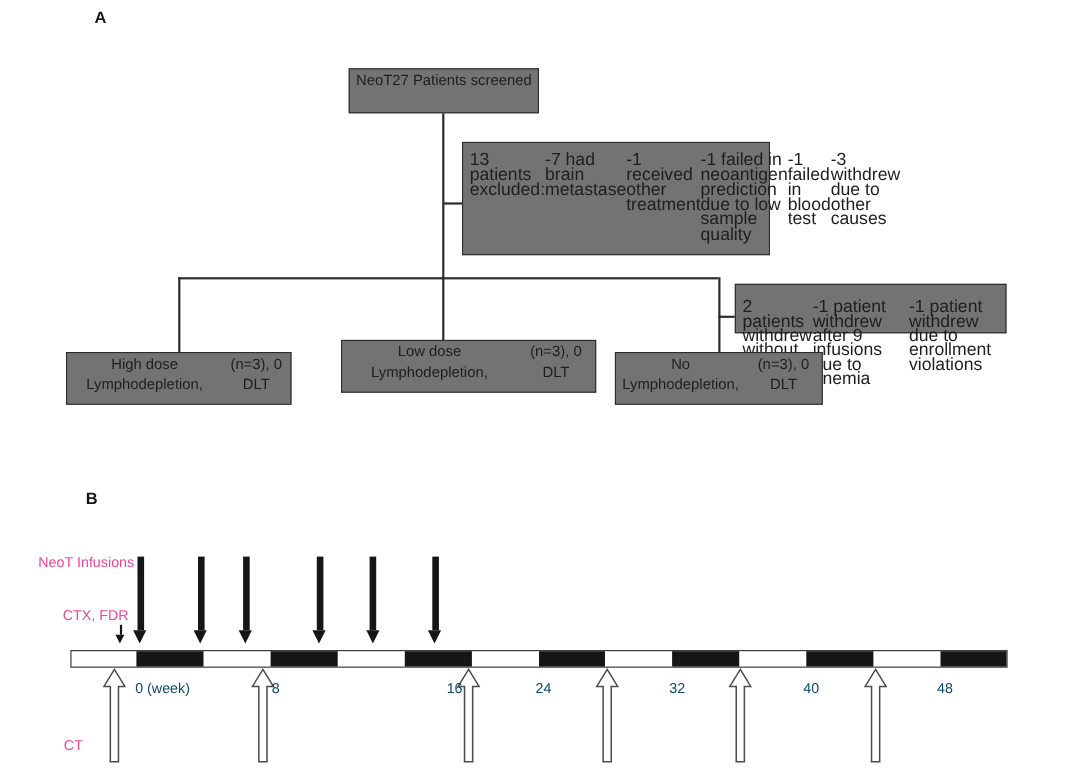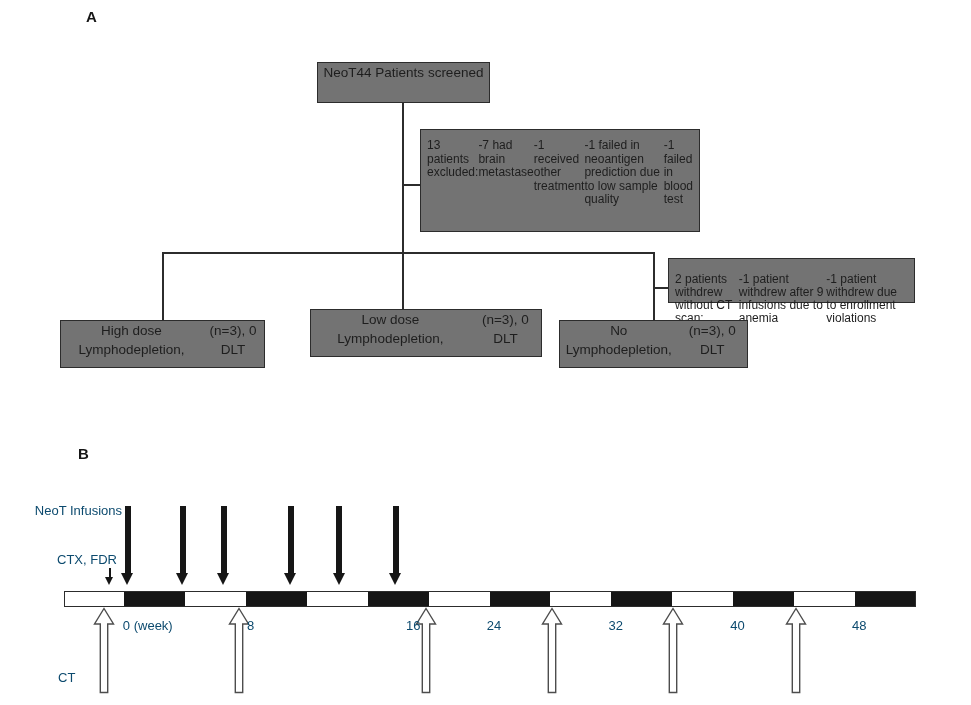--- a/index.html
+++ b/index.html
@@ -7,26 +7,26 @@
     position:relative;width:971px;height:705px;background:#ffffff;
     font-family:"Liberation Sans","DejaVu Sans",sans-serif;color:#1e1e1e;overflow:hidden;
   }
   .panel-label{position:absolute;font-size:15px;font-weight:bold;color:#161616;}
   .fbox{
     position:absolute;border:1.5px solid #2c2c2c;background:#737373;box-sizing:border-box;
     display:flex;flex-direction:row;justify-content:center;text-align:center;
     font-size:13.5px;line-height:19px;color:#1e1e1e;
   }
   .fbox.small{
-    justify-content:flex-start;text-align:left;font-size:12px;line-height:13.6px;
+    justify-content:flex-start;text-align:left;font-size:16px;line-height:13.6px;
     padding:9px 6px 0 6px;
   }
   .fbox.small3{padding-top:14px;line-height:13px;}
   .fline{position:absolute;background:#2c2c2c;}
-  .txt-label{position:absolute;font-size:13px;color:#0c4a6e;white-space:nowrap;}
+  .txt-label{position:absolute;font-size:13px;color:#ec4899;white-space:nowrap;}
   .week-label{position:absolute;top:618px;font-size:13px;color:#0c4a6e;white-space:nowrap;}
   .week-label.centered{transform:translateX(-50%);}
   #timeline-bar{
     position:absolute;background:#ffffff;border:1.5px solid #2c2c2c;box-sizing:border-box;
   }
   .bar-seg{position:absolute;top:0;bottom:0;background:#161616;}
   .inf-arrow{position:absolute;width:13px;}
   .inf-arrow .shaft{width:6px;margin:0 auto;background:#161616;}
   .inf-arrow .head{width:0;height:0;border-left:6.5px solid transparent;border-right:6.5px solid transparent;border-top:12px solid #161616;}
   .ctx-arrow{position:absolute;width:9px;}
@@ -43,29 +43,30 @@
 
   <div class="fline" style="left:402px;top:103px;width:1.5px;height:217px;"></div>
   <div class="fline" style="left:403px;top:184px;width:18px;height:1.5px;"></div>
   <div class="fline" style="left:162px;top:252px;width:491px;height:1.5px;"></div>
   <div class="fline" style="left:162px;top:252px;width:1.5px;height:68px;"></div>
   <div class="fline" style="left:653px;top:252px;width:1.5px;height:68px;"></div>
   <div class="fline" style="left:653px;top:287px;width:15px;height:1.5px;"></div>
 
   <div class="fbox" style="left:317px;top:62px;width:173px;height:41px;">
     <div>NeoT</div>
-    <div>44 Patients screened</div>
+    <div>27 Patients screened</div>
   </div>
 
   <div class="fbox small" style="left:420px;top:129px;width:280px;height:103px;">
     <div>13 patients excluded:</div>
     <div>-7 had brain metastase</div>
     <div>-1 received other treatment</div>
     <div>-1 failed in neoantigen prediction due to low sample quality</div>
     <div>-1 failed in blood test</div>
+    <div>-3 withdrew due to other causes</div>
   </div>
 
   <div class="fbox small small3" style="left:668px;top:258px;width:247px;height:45px;">
     <div>2 patients withdrew without CT scan:</div>
     <div>-1 patient withdrew after 9 infusions due to anemia</div>
     <div>-1 patient withdrew due to enrollment violations</div>
   </div>
 
   <div class="fbox" style="left:60px;top:320px;width:205px;height:48px;">
     <div>High dose Lymphodepletion,</div>

